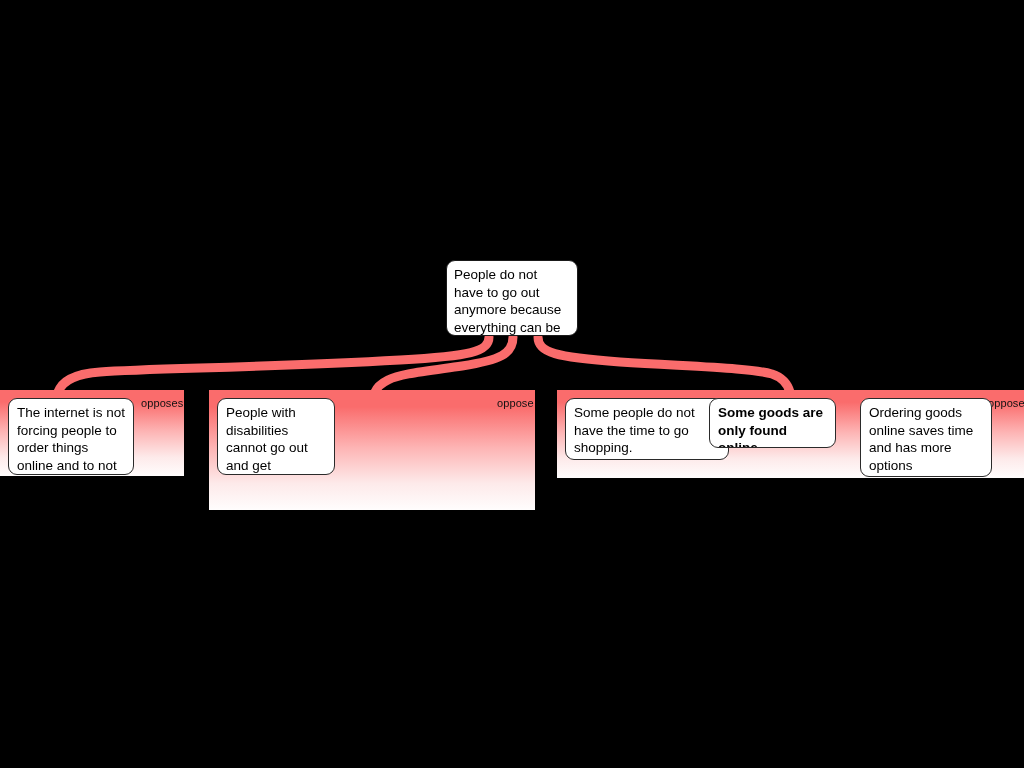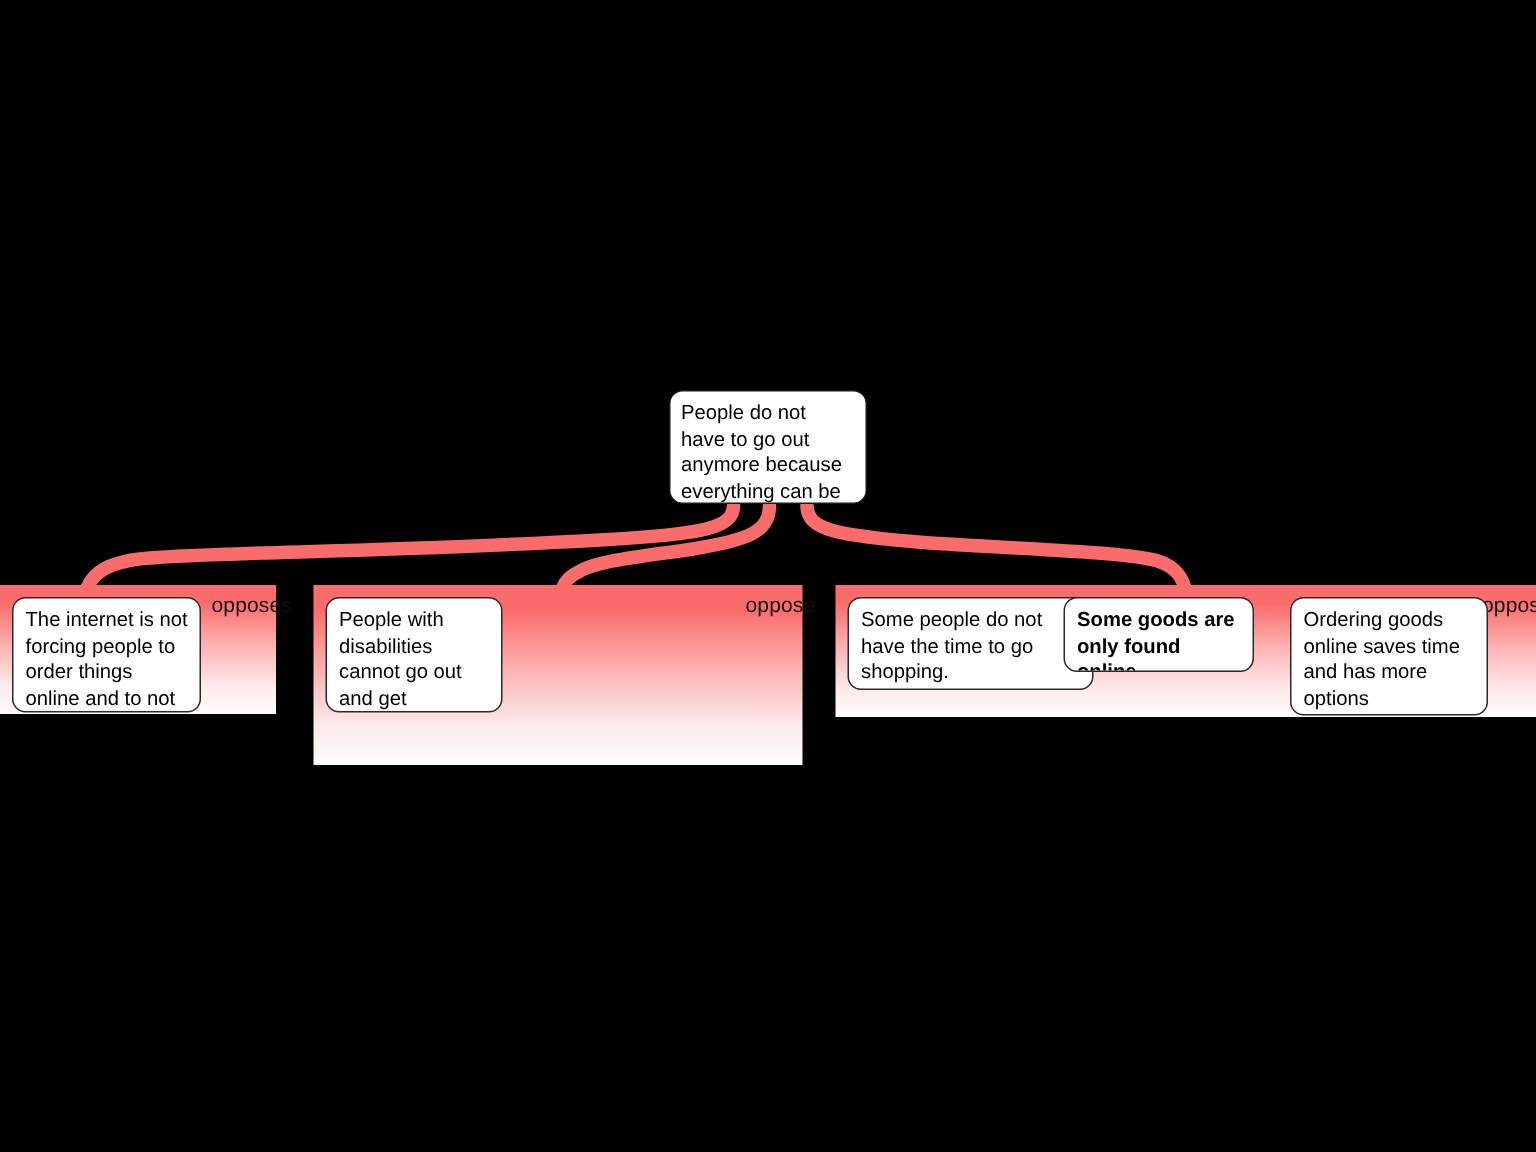--- a/index.html
+++ b/index.html
@@ -74,21 +74,21 @@
   #group-3 {
     left: 557px;
     top: 390px;
     width: 475px;
     height: 88px;
   }
 
   .group-label {
     position: absolute;
     top: 397px;
-    font-size: 14px;
+    font-size: 11px;
     line-height: 12px;
     color: #111111;
     white-space: nowrap;
     letter-spacing: 0.1px;
   }
   #group-label-1 { left: 141px; }
   #group-label-2 { left: 497px; }
   #group-label-3 { left: 988px; }
 
   

